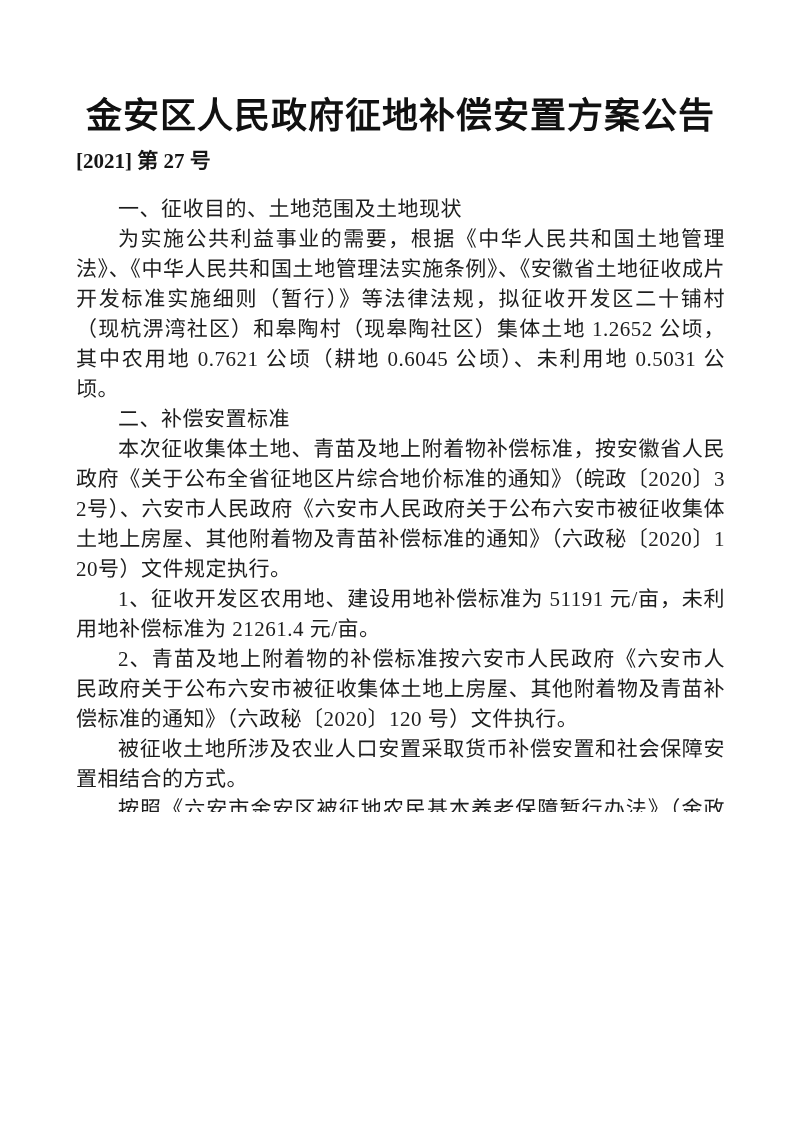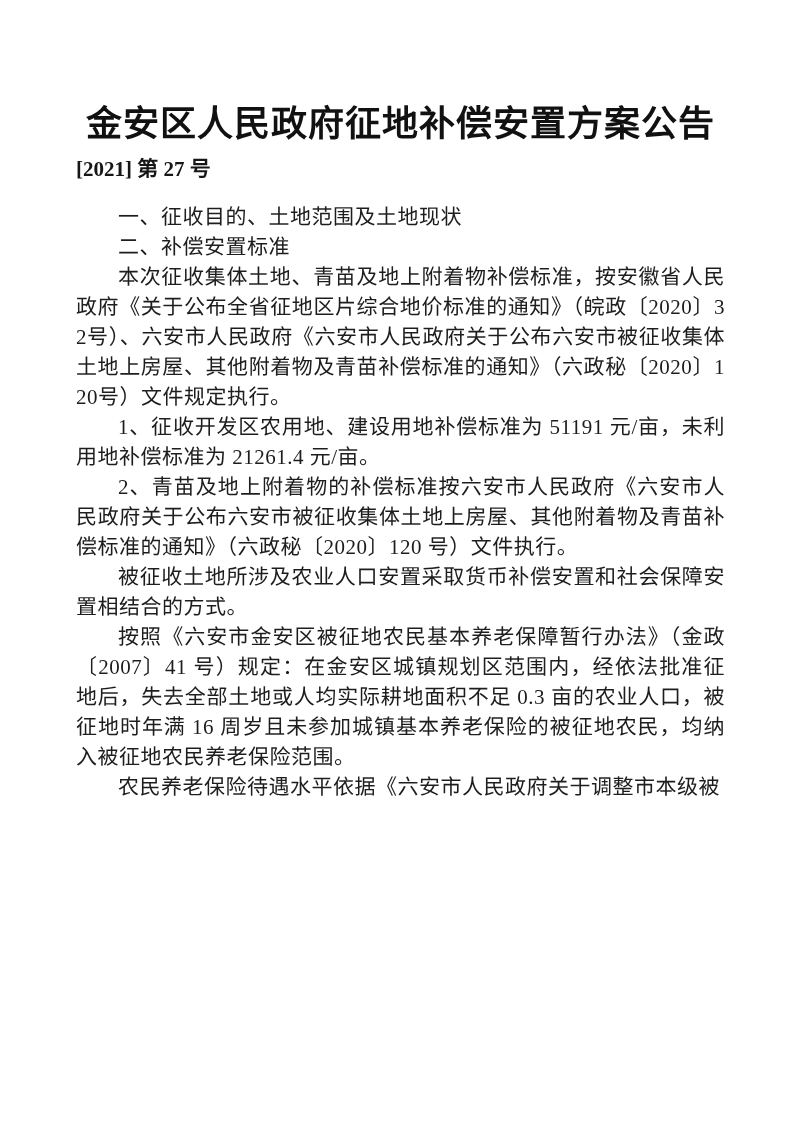--- a/index.html
+++ b/index.html
@@ -4,21 +4,21 @@
 <style>
   html, body {
     margin: 0;
     padding: 0;
     background: #ffffff;
   }
   .page {
     position: relative;
     width: 800px;
     height: 808px;
-    margin: 12px auto;
+    margin: 4px auto;
     background: #ffffff;
     color: #1d1d1d;
     overflow: hidden;
     box-sizing: border-box;
     padding: 90px 75px 0 76px;
     font-family: "Liberation Serif", "DejaVu Serif", serif;
   }
   .doc-title {
     margin: 0;
     text-align: center;
@@ -55,20 +55,21 @@
   }
 </style>
 </head>
 <body>
 
 <div class="page">
   <h1 class="doc-title">金安区人民政府征地补偿安置方案公告</h1>
   <div class="doc-number">[2021] 第 27 号</div>
   <div class="doc-body" id="doc-body">
       <p class="heading">一、征收目的、土地范围及土地现状</p>
+      <p>为实施公共利益事业的需要，根据《中华人民共和国土地管理法》、《中华人民共和国土地管理法实施条例》、《安徽省土地征收成片开发标准实施细则（暂行）》等法律法规，拟征收开发区二十铺村（现杭淠湾社区）和皋陶村（现皋陶社区）集体土地 1.2652 公顷，其中农用地 0.7621 公顷（耕地 0.6045 公顷）、未利用地 0.5031 公顷。</p>
       <p class="heading">二、补偿安置标准</p>
       <p>本次征收集体土地、青苗及地上附着物补偿标准，按安徽省人民政府《关于公布全省征地区片综合地价标准的通知》（皖政〔2020〕32号）、六安市人民政府《六安市人民政府关于公布六安市被征收集体土地上房屋、其他附着物及青苗补偿标准的通知》（六政秘〔2020〕120号）文件规定执行。</p>
       <p>1、征收开发区农用地、建设用地补偿标准为 51191 元/亩，未利用地补偿标准为 21261.4 元/亩。</p>
       <p>2、青苗及地上附着物的补偿标准按六安市人民政府《六安市人民政府关于公布六安市被征收集体土地上房屋、其他附着物及青苗补偿标准的通知》（六政秘〔2020〕120 号）文件执行。</p>
       <p>被征收土地所涉及农业人口安置采取货币补偿安置和社会保障安置相结合的方式。</p>
       <p>按照《六安市金安区被征地农民基本养老保障暂行办法》（金政〔2007〕41 号）规定：在金安区城镇规划区范围内，经依法批准征地后，失去全部土地或人均实际耕地面积不足 0.3 亩的农业人口，被征地时年满 16 周岁且未参加城镇基本养老保险的被征地农民，均纳入被征地农民养老保险范围。</p>
       <p>农民养老保险待遇水平依据《六安市人民政府关于调整市本级被</p>
     </div>
 </div>
 

